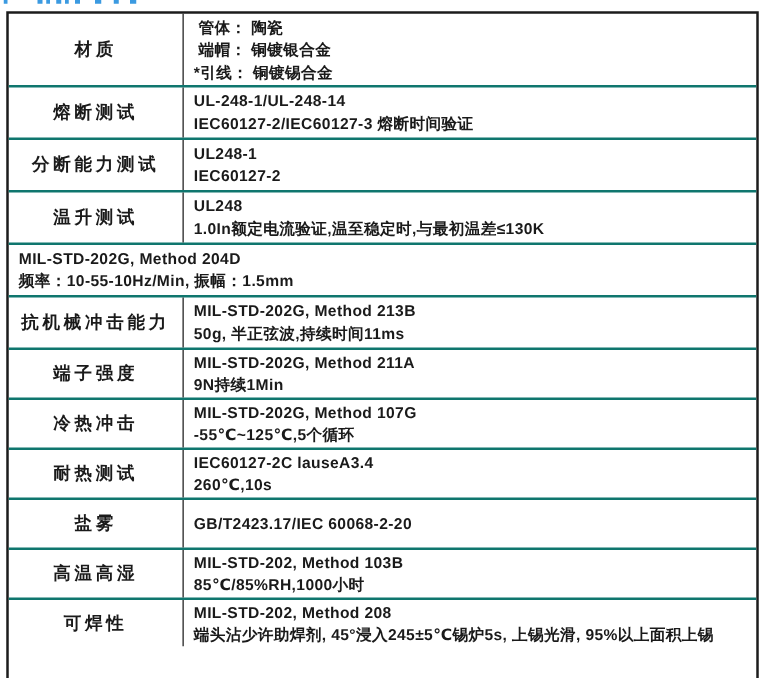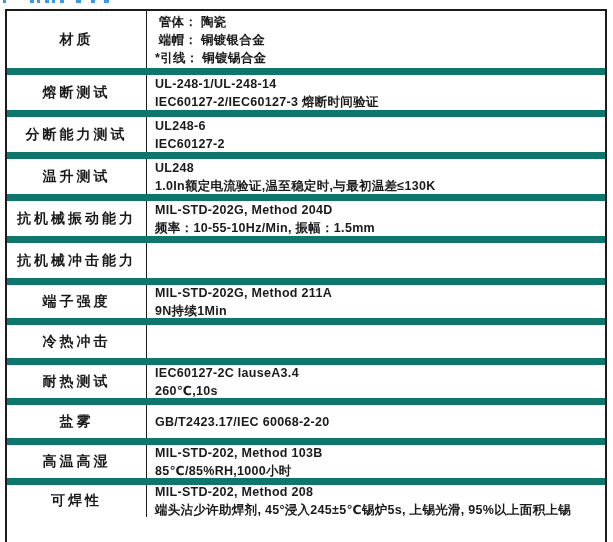--- a/index.html
+++ b/index.html
@@ -41,21 +41,21 @@
     left: 5px;
     top: 9px;
     width: 602px;
     border: 2px solid #1c1c1c;
     box-sizing: border-box;
     background: #ffffff;
   }
   .row {
     display: flex;
     box-sizing: border-box;
-    border-top: 7px solid #0f766e;
+    border-top: 2px solid #0f766e;
   }
   .row:first-child { border-top: none; }
   .r1  { height: 57px; }
   .r2, .r3, .r4, .r5, .r6 { height: 42px; }
   .r7, .r8, .r9, .r10, .r11 { height: 40px; }
   .r12 { height: 39px; }
   .r13 { height: 22px; margin-top: 32px; }
 
   .lcell {
     width: 140px;
@@ -116,55 +116,62 @@
     <div class="lcell">熔断测试</div>
     <div class="vcell">
       <div class="vline">UL-248-1/UL-248-14</div>
       <div class="vline">IEC60127-2/IEC60127-3 熔断时间验证</div>
     </div>
   </div>
 
   <div class="row r3">
     <div class="lcell">分断能力测试</div>
     <div class="vcell">
-      <div class="vline">UL248-6</div>
+      <div class="vline">UL248-1</div>
       <div class="vline">IEC60127-2</div>
     </div>
   </div>
 
   <div class="row r4">
     <div class="lcell">温升测试</div>
     <div class="vcell">
       <div class="vline">UL248</div>
       <div class="vline">1.0In额定电流验证,温至稳定时,与最初温差≤130K</div>
     </div>
   </div>
 
   <div class="row r5">
-    <div class="lcell">抗机械振动能力</div>
     <div class="vcell">
       <div class="vline">MIL-STD-202G, Method 204D</div>
       <div class="vline">频率：10-55-10Hz/Min, 振幅：1.5mm</div>
     </div>
   </div>
 
   <div class="row r6">
     <div class="lcell">抗机械冲击能力</div>
+    <div class="vcell">
+      <div class="vline">MIL-STD-202G, Method 213B</div>
+      <div class="vline">50g, 半正弦波,持续时间11ms</div>
+    </div>
   </div>
 
   <div class="row r7">
     <div class="lcell">端子强度</div>
     <div class="vcell">
       <div class="vline">MIL-STD-202G, Method 211A</div>
       <div class="vline">9N持续1Min</div>
     </div>
   </div>
 
   <div class="row r8">
     <div class="lcell">冷热冲击</div>
+    <div class="vcell">
+      <div class="vline">MIL-STD-202G, Method 107G</div>
+      <div class="vline">-55℃~125℃,5个循环</div>
+    </div>
   </div>
 
   <div class="row r9">
     <div class="lcell">耐热测试</div>
     <div class="vcell">
       <div class="vline">IEC60127-2C lauseA3.4</div>
       <div class="vline">260℃,10s</div>
     </div>
   </div>
 

